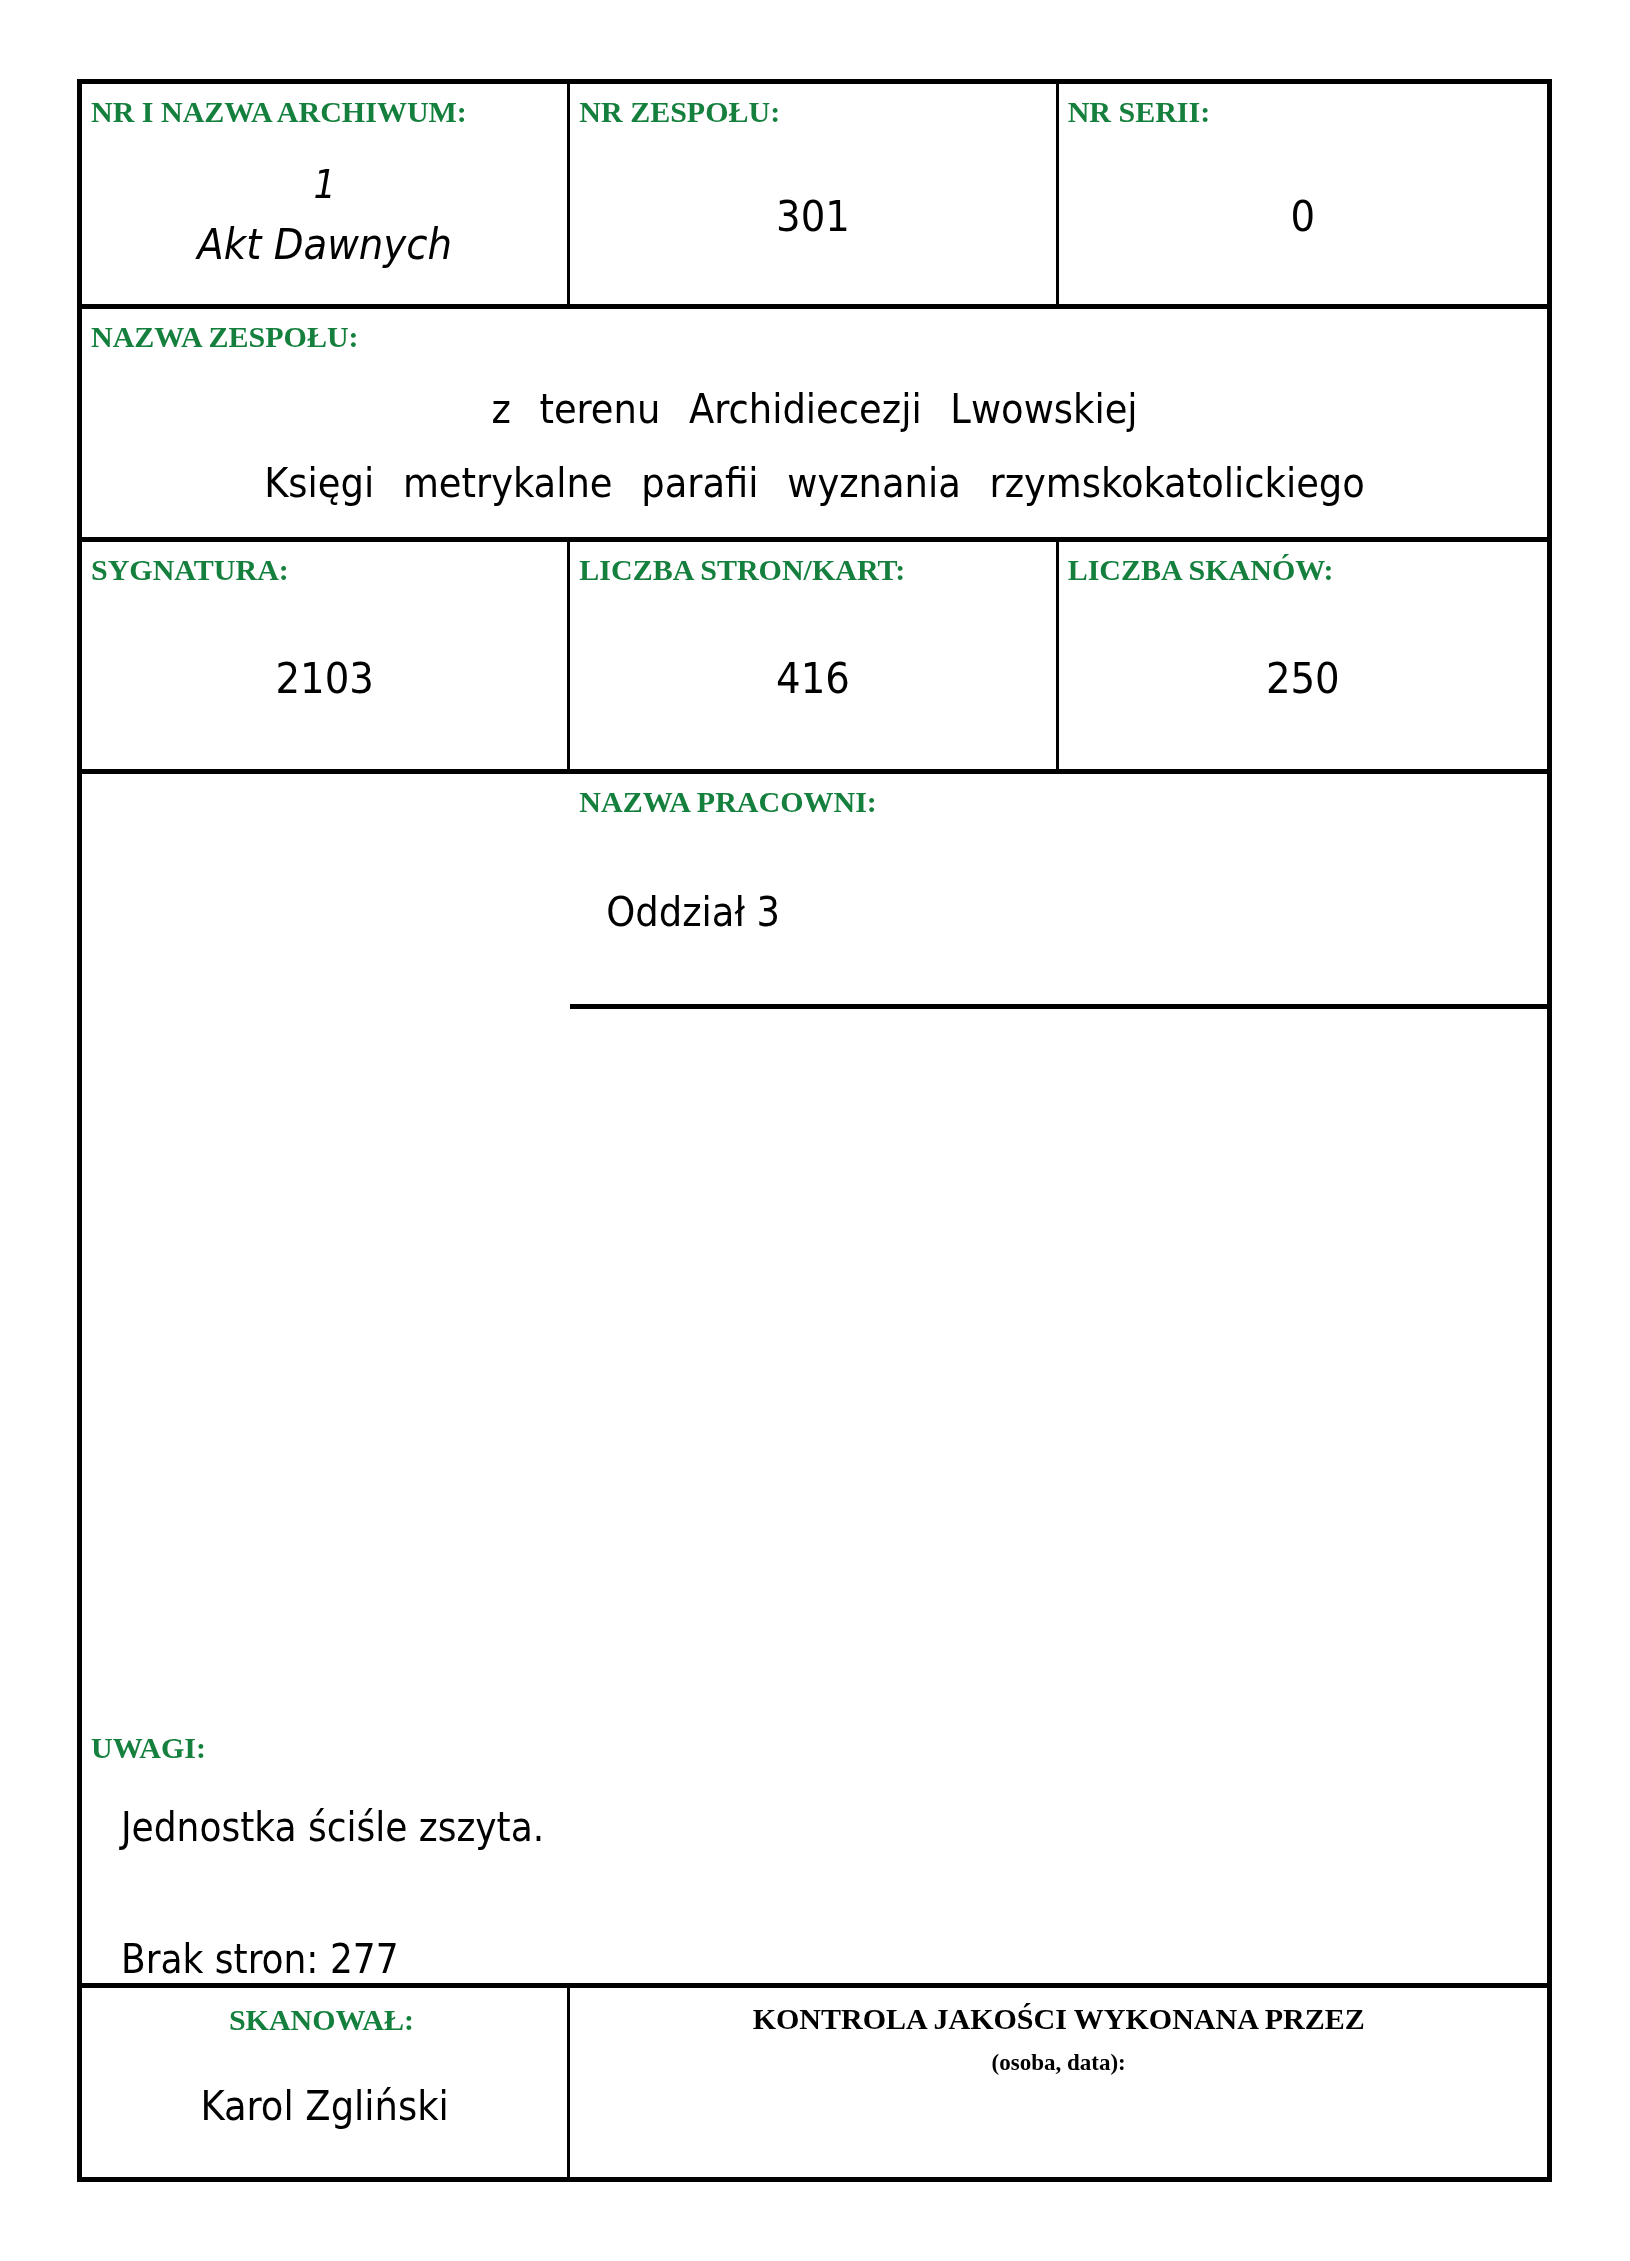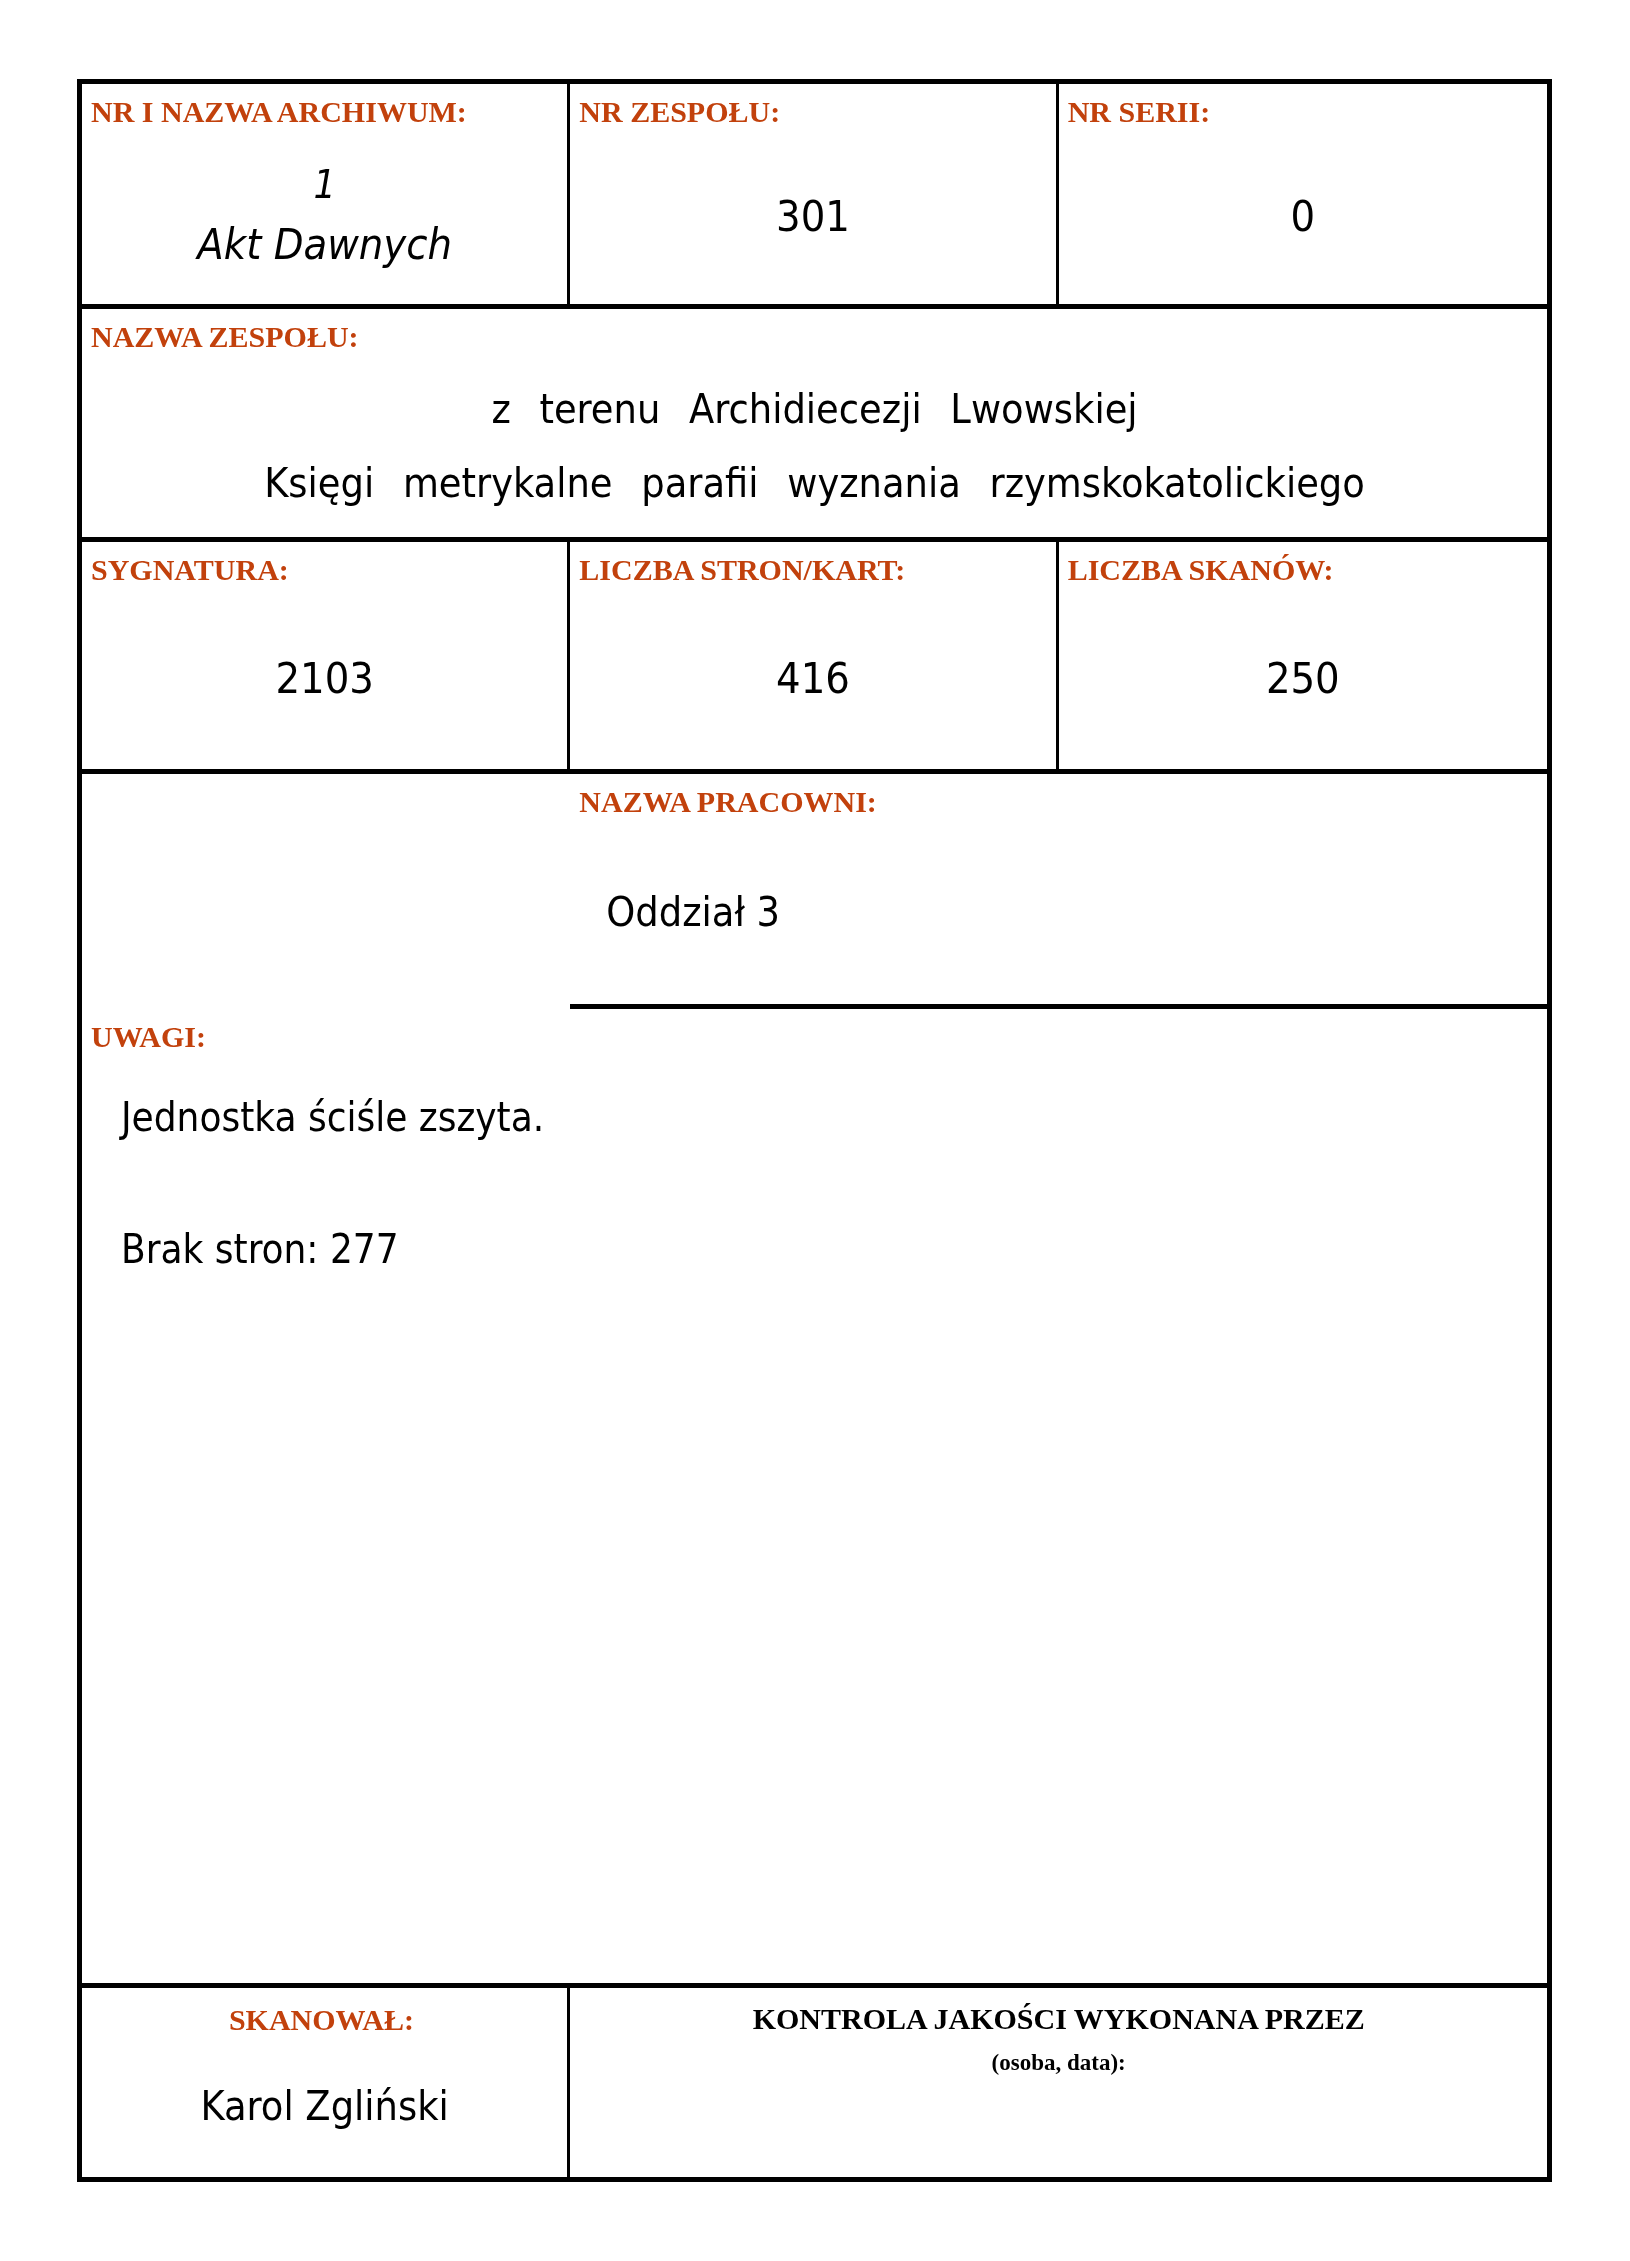--- a/index.html
+++ b/index.html
@@ -27,29 +27,29 @@
     box-sizing: border-box;
     border-right: 3.2px solid #000;
     border-bottom: 5.2px solid #000;
     display: flex;
     flex-direction: column;
     overflow: hidden;
     background: #fff;
   }
   .last-col { border-right: none; }
   .row-last { border-bottom: none; }
-  .span-all { grid-column: 1 / -1; }
+  .span-all { grid-column: 1 / -1; justify-content: flex-end; }
   .span-two { grid-column: 2 / -1; }
 
   .label {
     font-family: "Liberation Serif", serif;
     font-weight: bold;
     font-size: 30px;
     line-height: 1.25;
-    color: #c2410c;
+    color: #15803d;
     padding: 9px 6.5px 0 9px;
   }
   .label-centered {
     padding-left: 0;
     text-align: center;
   }
   .val {
     font-family: "DejaVu Sans", sans-serif;
     font-stretch: condensed;
     color: #000;

